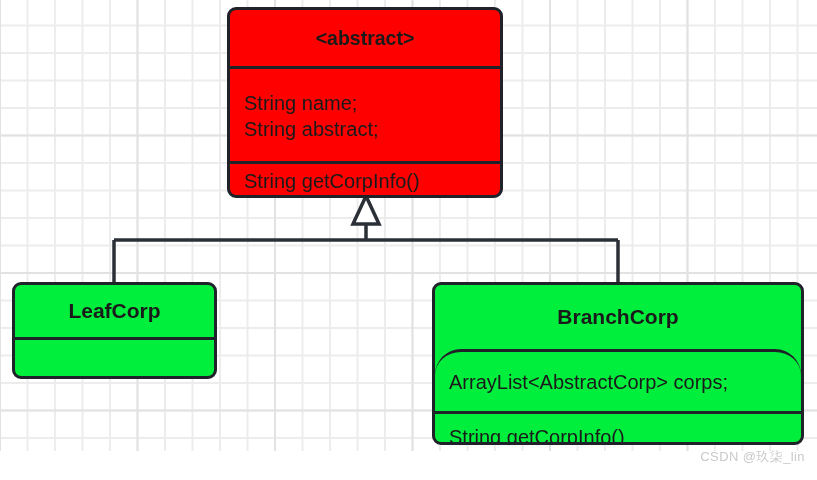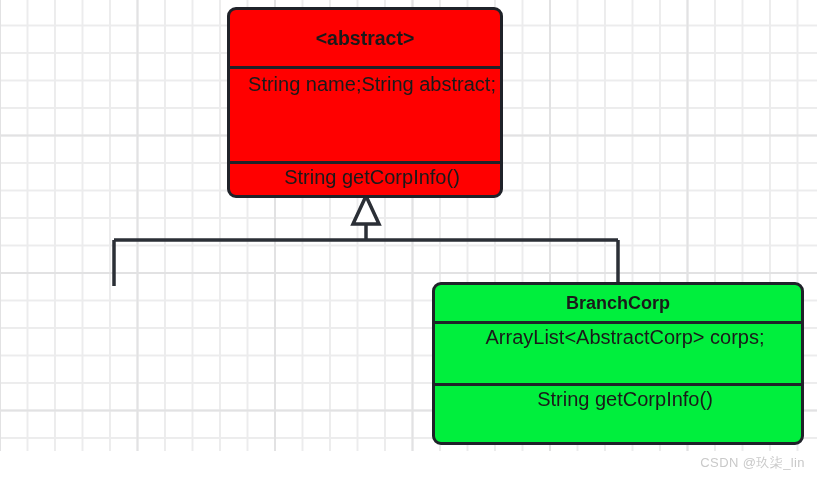--- a/index.html
+++ b/index.html
@@ -71,21 +71,21 @@
     flex-direction: column;
     align-items: center;
     justify-content: center;
   }
   .class-section {
     box-sizing: border-box;
     width: 100%;
     border-top: 3.5px solid #1f2229;
     padding-left: 14px;
     display: flex;
-    flex-direction: row;
+    flex-direction: column;
     justify-content: center;
   }
   .class-section .row {
     line-height: 1.30;
     white-space: nowrap;
   }
 
   
   #box-abstract {
     left: 227px;
@@ -110,29 +110,29 @@
   #box-leaf .attrs { height: 45px; }
 
   
   #box-branch {
     left: 432px;
     top: 282px;
     width: 372px;
     height: 163px;
     font-size: 20px;
   }
-  #box-branch .class-title { height: 36px; font-size: 18px; }
-  #box-branch .attrs { height: 62px; }
+  #box-branch .class-title { height: 64px; font-size: 21px; }
+  #box-branch .attrs { height: 62px; border-radius: 26px; }
   #box-branch .ops   { height: 49px; }
 
   
   #watermark {
     position: absolute;
     right: 12px;
-    bottom: 8px;
+    bottom: 14px;
     font-size: 13px;
     color: #c9c9c9;
     letter-spacing: 0.4px;
     white-space: nowrap;
   }
 </style>
 </head>
 <body>
 
 <div id="canvas">
@@ -158,20 +158,26 @@
     </div>
     <div class="class-section attrs">
       <div class="row">String name;</div>
       <div class="row">String abstract;</div>
     </div>
     <div class="class-section ops">
       <div class="row">String getCorpInfo()</div>
     </div>
   </div>
 
+  <div id="box-leaf" class="uml-class green">
+    <div class="class-title">
+      <span>LeafCorp</span>
+    </div>
+    <div class="class-section attrs"></div>
+  </div>
 
   <div id="box-branch" class="uml-class green">
     <div class="class-title">
       <span>BranchCorp</span>
     </div>
     <div class="class-section attrs">
       <div class="row">ArrayList&lt;AbstractCorp&gt; corps;</div>
     </div>
     <div class="class-section ops">
       <div class="row">String getCorpInfo()</div>

